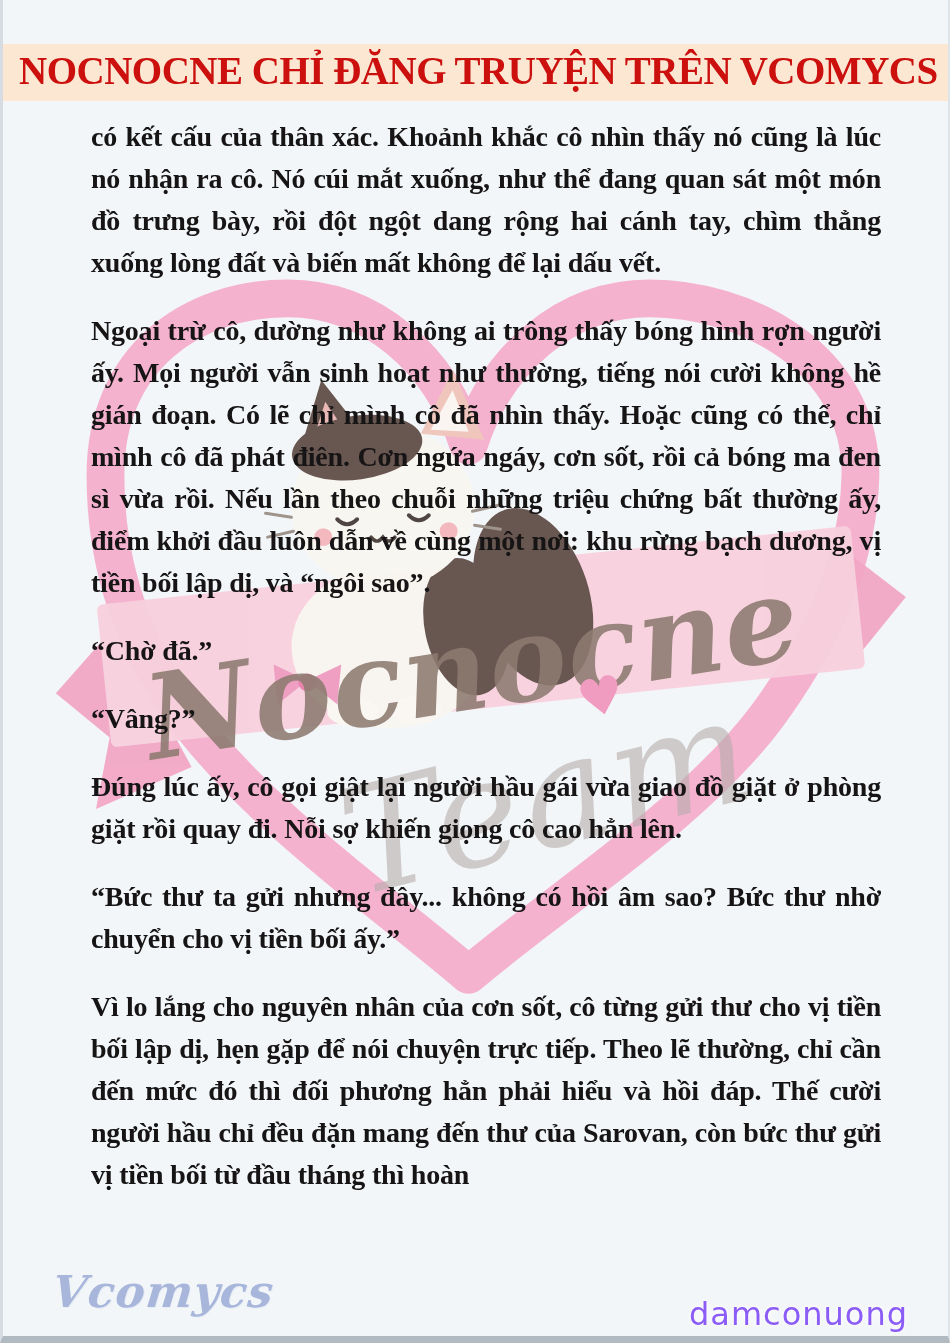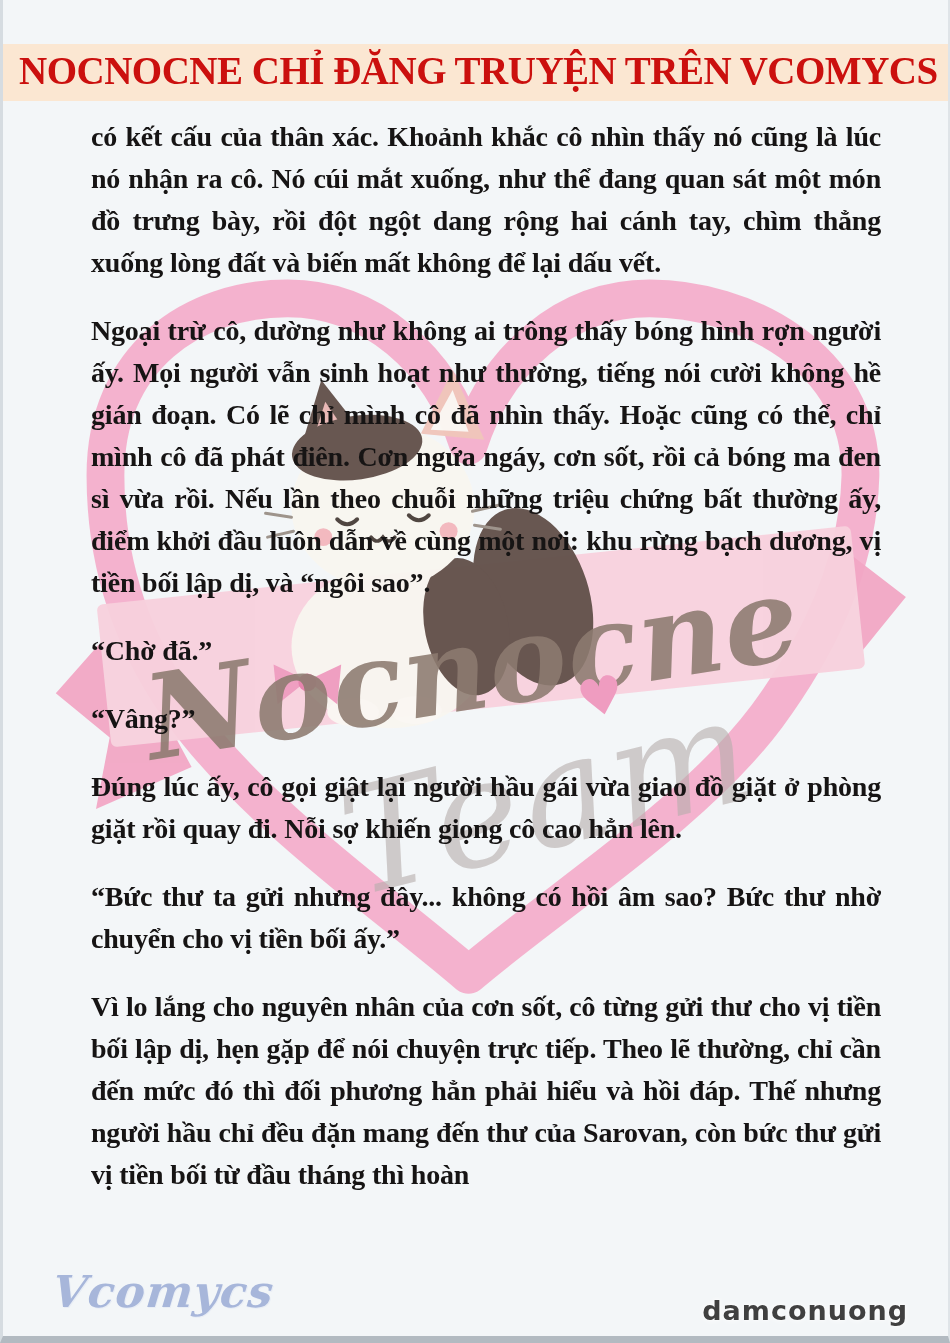--- a/index.html
+++ b/index.html
@@ -47,22 +47,22 @@
     font-family:"DejaVu Serif", serif;
     font-style:italic; font-weight:bold;
     font-size:44px; color:#a7b6da;
     letter-spacing:1px;
     transform:skewX(-6deg);
     text-shadow:1px 1px 0 #e8edf5;
   }
   .credit {
     position:absolute; right:40px; top:1295px; z-index:3;
     font-family:"DejaVu Sans", sans-serif;
-    font-weight:bold; font-size:27px;
-    color:#404040;
+    font-weight:normal; font-size:32px;
+    color:#8b5cf6;
     letter-spacing:1px;
     text-shadow:0 0 6px #ffffff, 0 0 2px #ffffff;
   }
 </style>
 </head>
 <body>
 
 <div class="page">
 
   <svg class="watermark" viewBox="0 0 950 1343" xmlns="http://www.w3.org/2000/svg">
@@ -118,19 +118,19 @@
     <span class="header-strip">NOCNOCNE CHỈ ĐĂNG TRUYỆN TRÊN VCOMYCS</span>
   </div>
 
   <div class="body-text">
     <p>có kết cấu của thân xác. Khoảnh khắc cô nhìn thấy nó cũng là lúc nó nhận ra cô. Nó cúi mắt xuống, như thể đang quan sát một món đồ trưng bày, rồi đột ngột dang rộng hai cánh tay, chìm thẳng xuống lòng đất và biến mất không để lại dấu vết.</p>
     <p>Ngoại trừ cô, dường như không ai trông thấy bóng hình rợn người ấy. Mọi người vẫn sinh hoạt như thường, tiếng nói cười không hề gián đoạn. Có lẽ chỉ mình cô đã nhìn thấy. Hoặc cũng có thể, chỉ mình cô đã phát điên. Cơn ngứa ngáy, cơn sốt, rồi cả bóng ma đen sì vừa rồi. Nếu lần theo chuỗi những triệu chứng bất thường ấy, điểm khởi đầu luôn dẫn về cùng một nơi: khu rừng bạch dương, vị tiền bối lập dị, và “ngôi sao”.</p>
     <p>“Chờ đã.”</p>
     <p>“Vâng?”</p>
     <p>Đúng lúc ấy, cô gọi giật lại người hầu gái vừa giao đồ giặt ở phòng giặt rồi quay đi. Nỗi sợ khiến giọng cô cao hẳn lên.</p>
     <p>“Bức thư ta gửi nhưng đây... không có hồi âm sao? Bức thư nhờ chuyển cho vị tiền bối ấy.”</p>
-    <p>Vì lo lắng cho nguyên nhân của cơn sốt, cô từng gửi thư cho vị tiền bối lập dị, hẹn gặp để nói chuyện trực tiếp. Theo lẽ thường, chỉ cần đến mức đó thì đối phương hẳn phải hiểu và hồi đáp. Thế nhưng người hầu chỉ đều đặn mang đến thư của Sarovan, còn bức thư gửi vị tiền bối từ đầu tháng thì hoàn</p>
+    <p>Vì lo lắng cho nguyên nhân của cơn sốt, cô từng gửi thư cho vị tiền bối lập dị, hẹn gặp để nói chuyện trực tiếp. Theo lẽ thường, chỉ cần đến mức đó thì đối phương hẳn phải hiểu và hồi đáp. Thế cười người hầu chỉ đều đặn mang đến thư của Sarovan, còn bức thư gửi vị tiền bối từ đầu tháng thì hoàn</p>
   </div>
 
   <div class="logo">Vcomycs</div>
   <div class="credit">damconuong</div>
 
 </div>
 
 </body></html>

